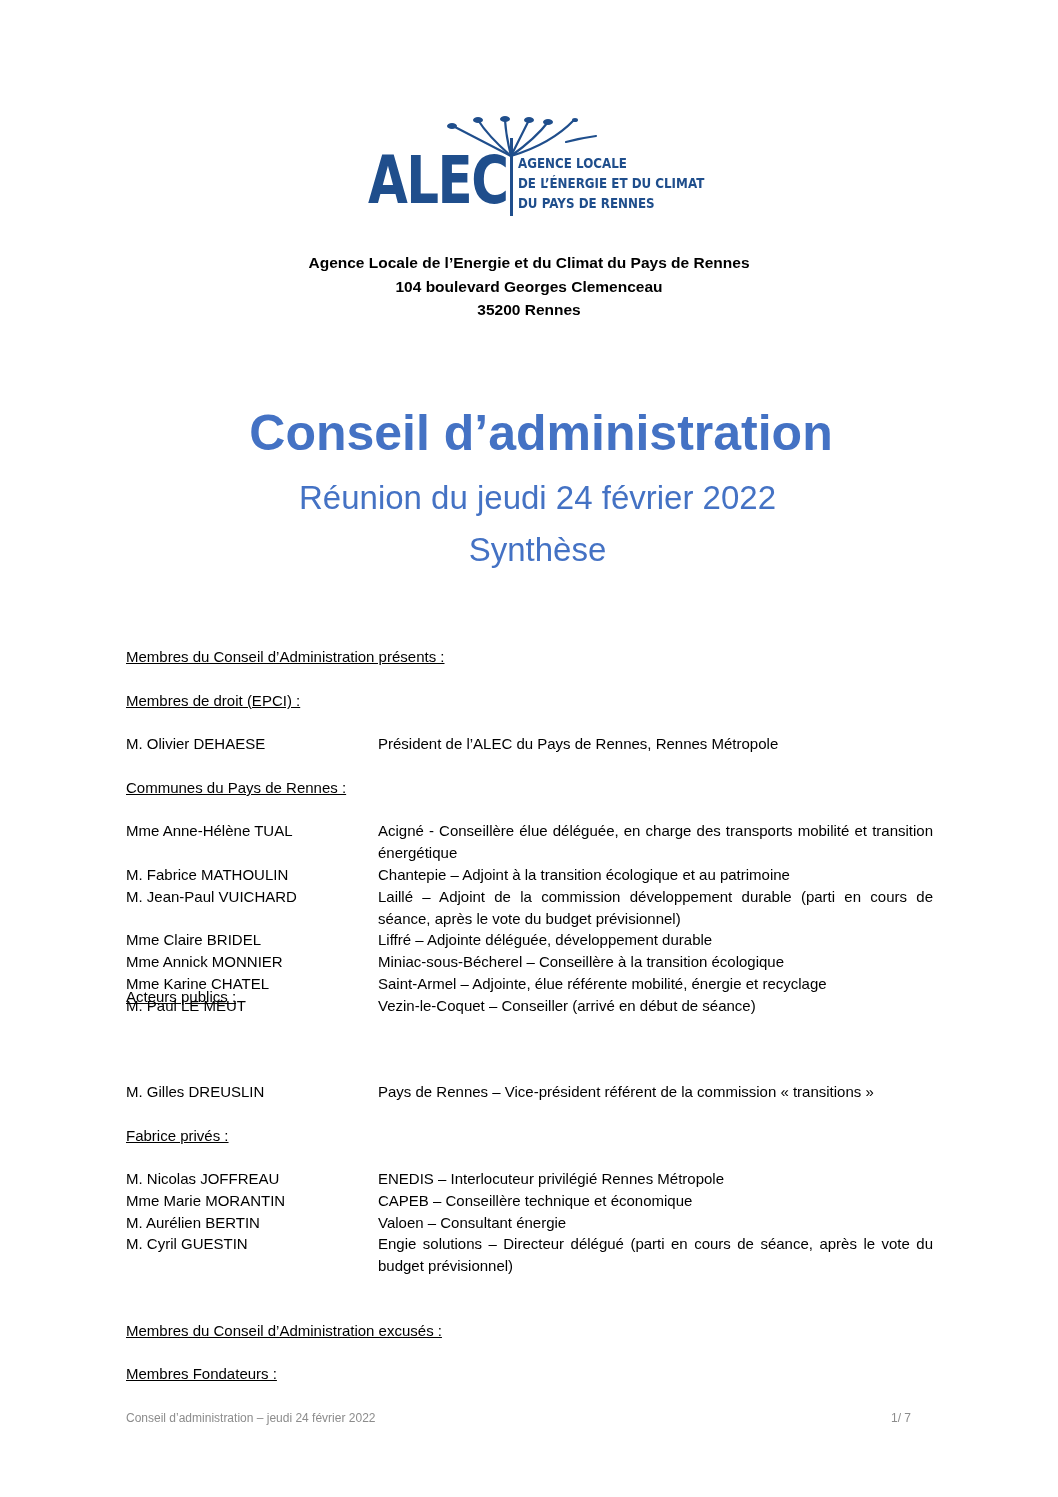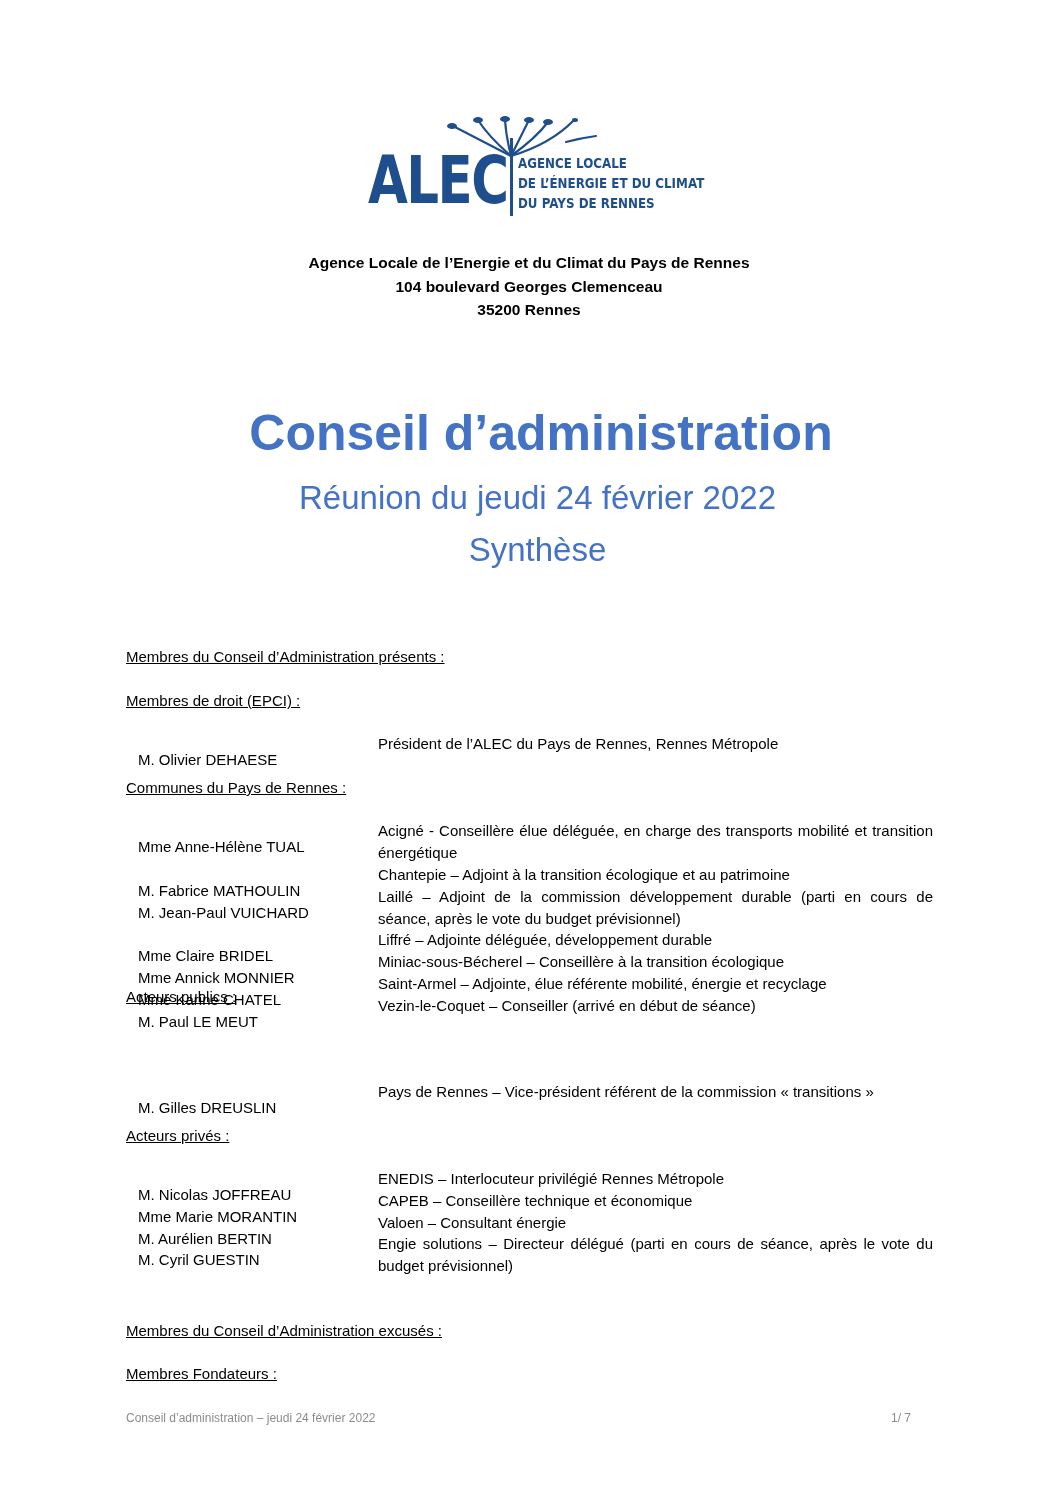--- a/index.html
+++ b/index.html
@@ -29,21 +29,21 @@
   .subtitle { position: absolute; left: 0; right: 0; text-align: center; color: #4472c4;
               font-size: 33px; line-height: 44px; padding-left: 17px; }
   .sub1 { top: 476px; }
   .sub2 { top: 528px; }
 
   
   .body-text { position: absolute; left: 126px; width: 807px; font-size: 15px; line-height: 21.8px; }
   .heading-bold { font-weight: normal; text-decoration: underline; }
   .heading { text-decoration: underline; }
   .row { position: absolute; left: 126px; width: 807px; font-size: 15px; line-height: 21.8px; }
-  .row .name { position: absolute; left: 0; top: 16px; width: 250px; white-space: nowrap; margin-left: 12px; }
+  .row .name { position: absolute; left: 0; top: 0; width: 250px; white-space: nowrap; }
   .row .role { position: absolute; left: 252px; top: 0; width: 555px; text-align: justify; }
 
   .footer { position: absolute; left: 126px; width: 785px; top: 1411px; font-size: 12px; color: #8c8c8c;
             display: flex; justify-content: space-between; }
 </style>
 </head>
 <body>
 
 <div class="page">
 
@@ -123,21 +123,21 @@
     <span class="name">M. Paul LE MEUT</span>
     <span class="role">Vezin-le-Coquet – Conseiller (arrivé en début de séance)</span>
   </div>
 
   <div class="body-text heading" style="top:986px;">Acteurs publics :</div>
   <div class="row" style="top:1081px;">
     <span class="name">M. Gilles DREUSLIN</span>
     <span class="role">Pays de Rennes – Vice-président référent de la commission « transitions »</span>
   </div>
 
-  <div class="body-text heading" style="top:1125px;">Acteurs privés :</div>
+  <div class="body-text heading" style="top:1125px;">Fabrice privés :</div>
   <div class="row" style="top:1168px;">
     <span class="name">M. Nicolas JOFFREAU</span>
     <span class="role">ENEDIS – Interlocuteur privilégié Rennes Métropole</span>
   </div>
   <div class="row" style="top:1190px;">
     <span class="name">Mme Marie MORANTIN</span>
     <span class="role">CAPEB – Conseillère technique et économique</span>
   </div>
   <div class="row" style="top:1212px;">
     <span class="name">M. Aurélien BERTIN</span>

